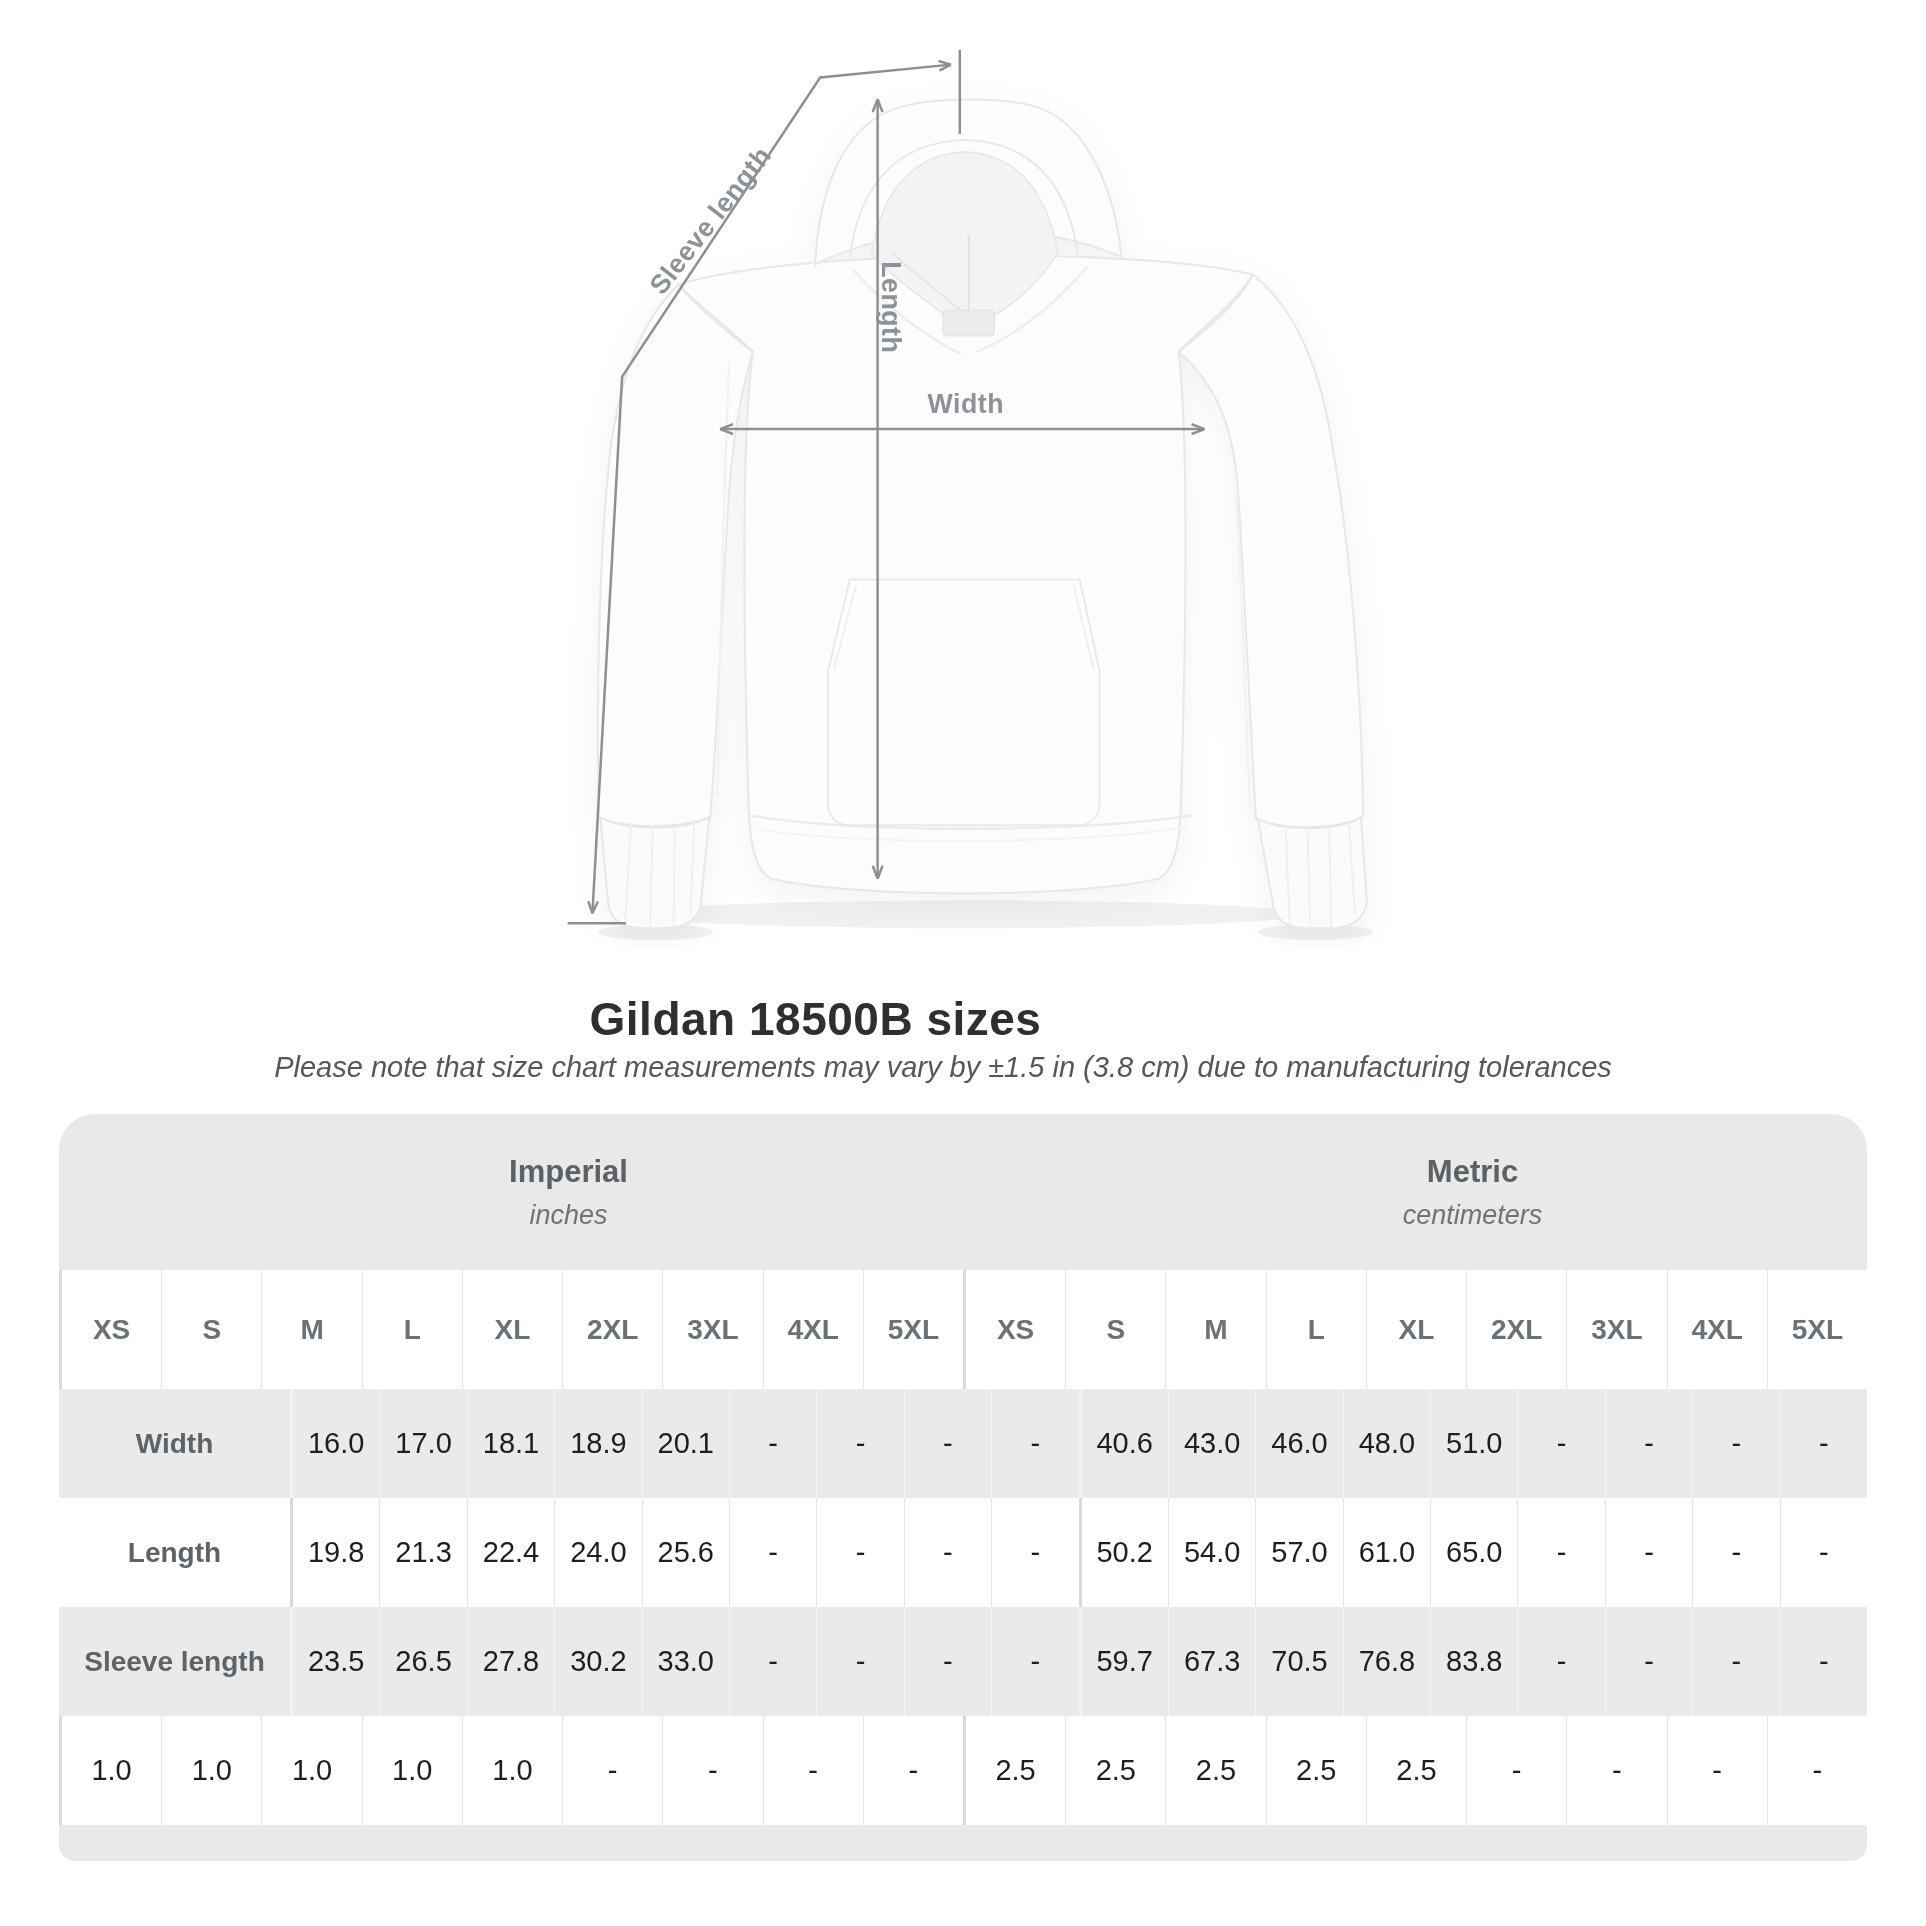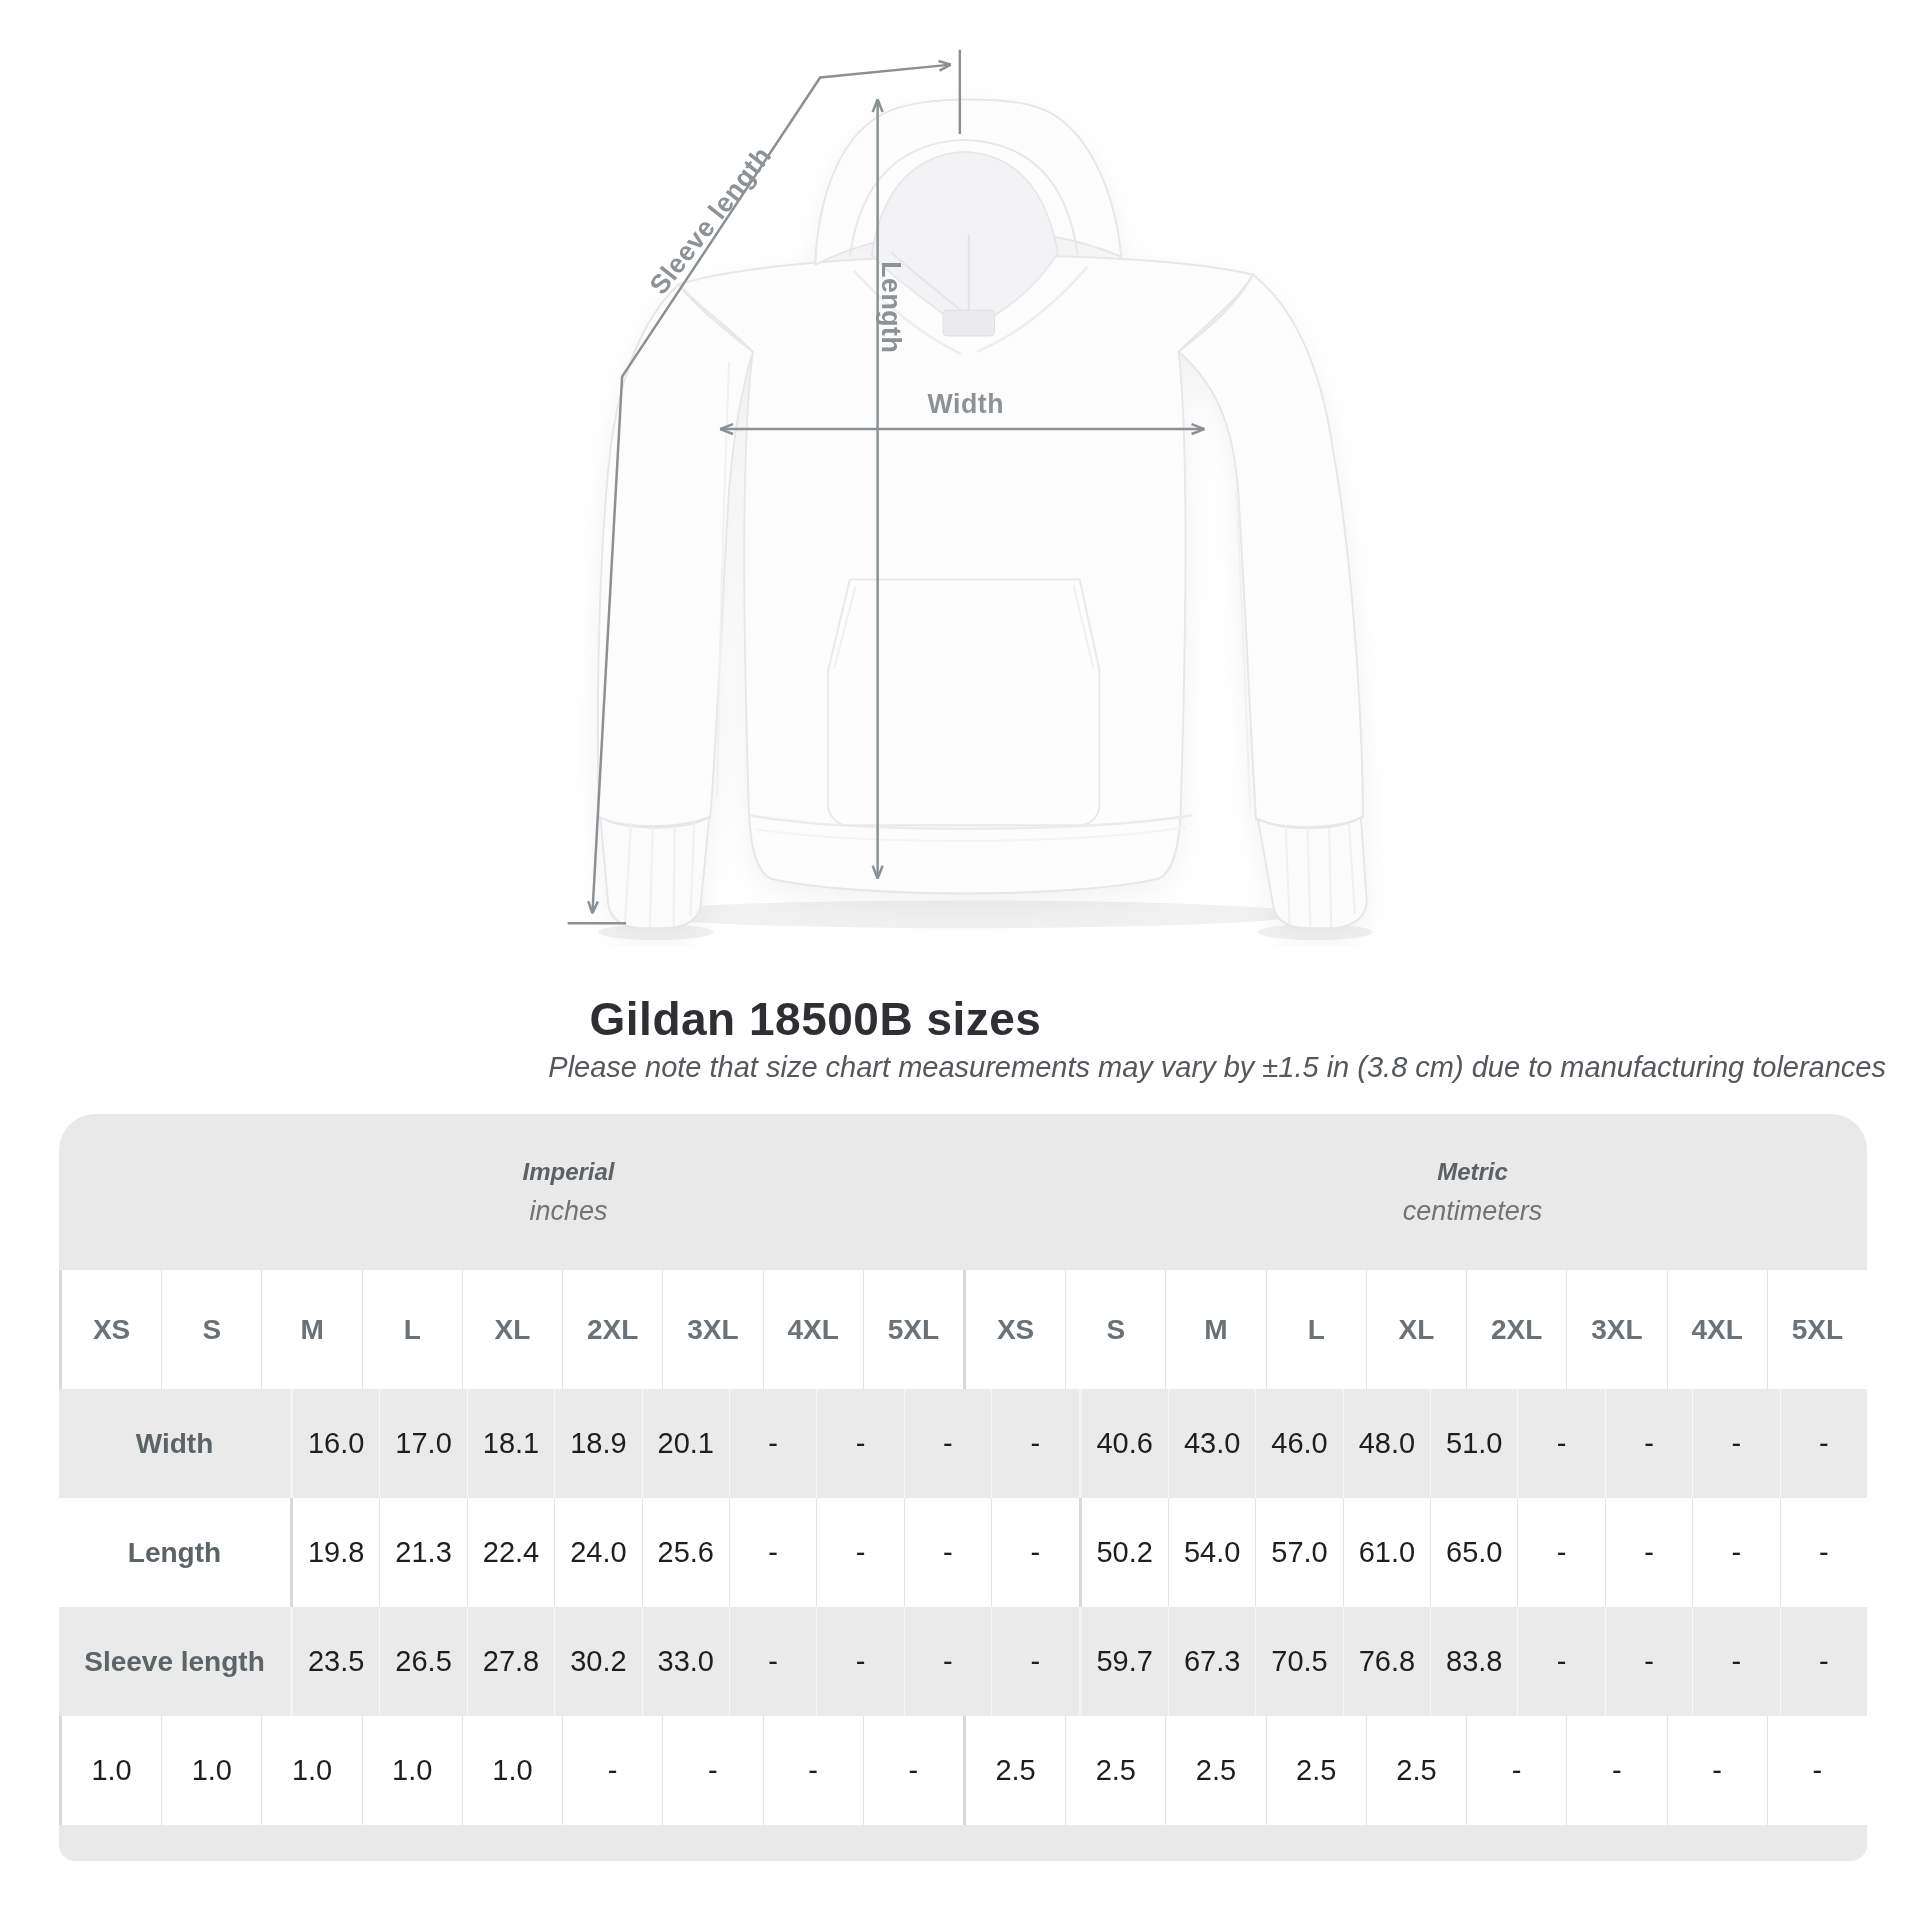--- a/index.html
+++ b/index.html
@@ -12,30 +12,30 @@
   .figure svg{display:block;width:100%;height:100%;}
   .garment{filter:drop-shadow(0 10px 16px rgba(0,0,0,0.05));}
   .meas{stroke:#8b9094;stroke-width:2.5;fill:none;}
   .meas-label{fill:#8d9296;font-size:27px;font-weight:bold;letter-spacing:.5px;}
   
   .page-title{
     position:absolute;left:0;top:992px;width:1631px;margin:0;text-align:center;
     font-size:46px;font-weight:bold;color:#2e2f32;letter-spacing:0.5px;
   }
   .page-subtitle{
-    position:absolute;left:0;top:1051px;width:1886px;margin:0;text-align:right;
+    position:absolute;left:0;top:1051px;width:1886px;margin:0;text-align:center;
     font-size:29px;font-style:italic;color:#54575b;
   }
   
   .size-table{position:absolute;left:59px;top:1114px;width:1808px;}
   .thead{display:flex;height:156px;background:#e9e9ea;border-radius:36px 36px 0 0;}
   .hgroup{display:flex;flex-direction:column;align-items:center;justify-content:center;gap:10px;}
   .hgroup.imperial{width:1019px;flex:none;}
   .hgroup.metric{flex:1;}
-  .hgroup .uname{font-size:24px;font-weight:bold;font-style:italic;color:#5b6165;}
+  .hgroup .uname{font-size:31px;font-weight:bold;color:#5b6165;}
   .hgroup .uunit{font-size:27px;font-style:italic;color:#737373;}
   .trow{display:flex;height:109px;}
   .trow.r-size{height:119px;}
   .cell{display:flex;align-items:center;justify-content:center;}
   .cell.label{width:231px;flex:none;font-size:28px;font-weight:bold;color:#5d6468;}
   .cell.val{flex:1;font-size:29px;color:#1d1e20;border-left:1px solid #e4e4e4;}
   .cell.val.thick{border-left:3px solid #d9d9d9;}
   .r-size .cell.val{font-weight:bold;color:#6b7277;font-size:28px;}
   .trow.r-gray{background:#eaeaeb;}
   .trow.r-gray .cell.val{border-left-color:#f7f7f8;}

